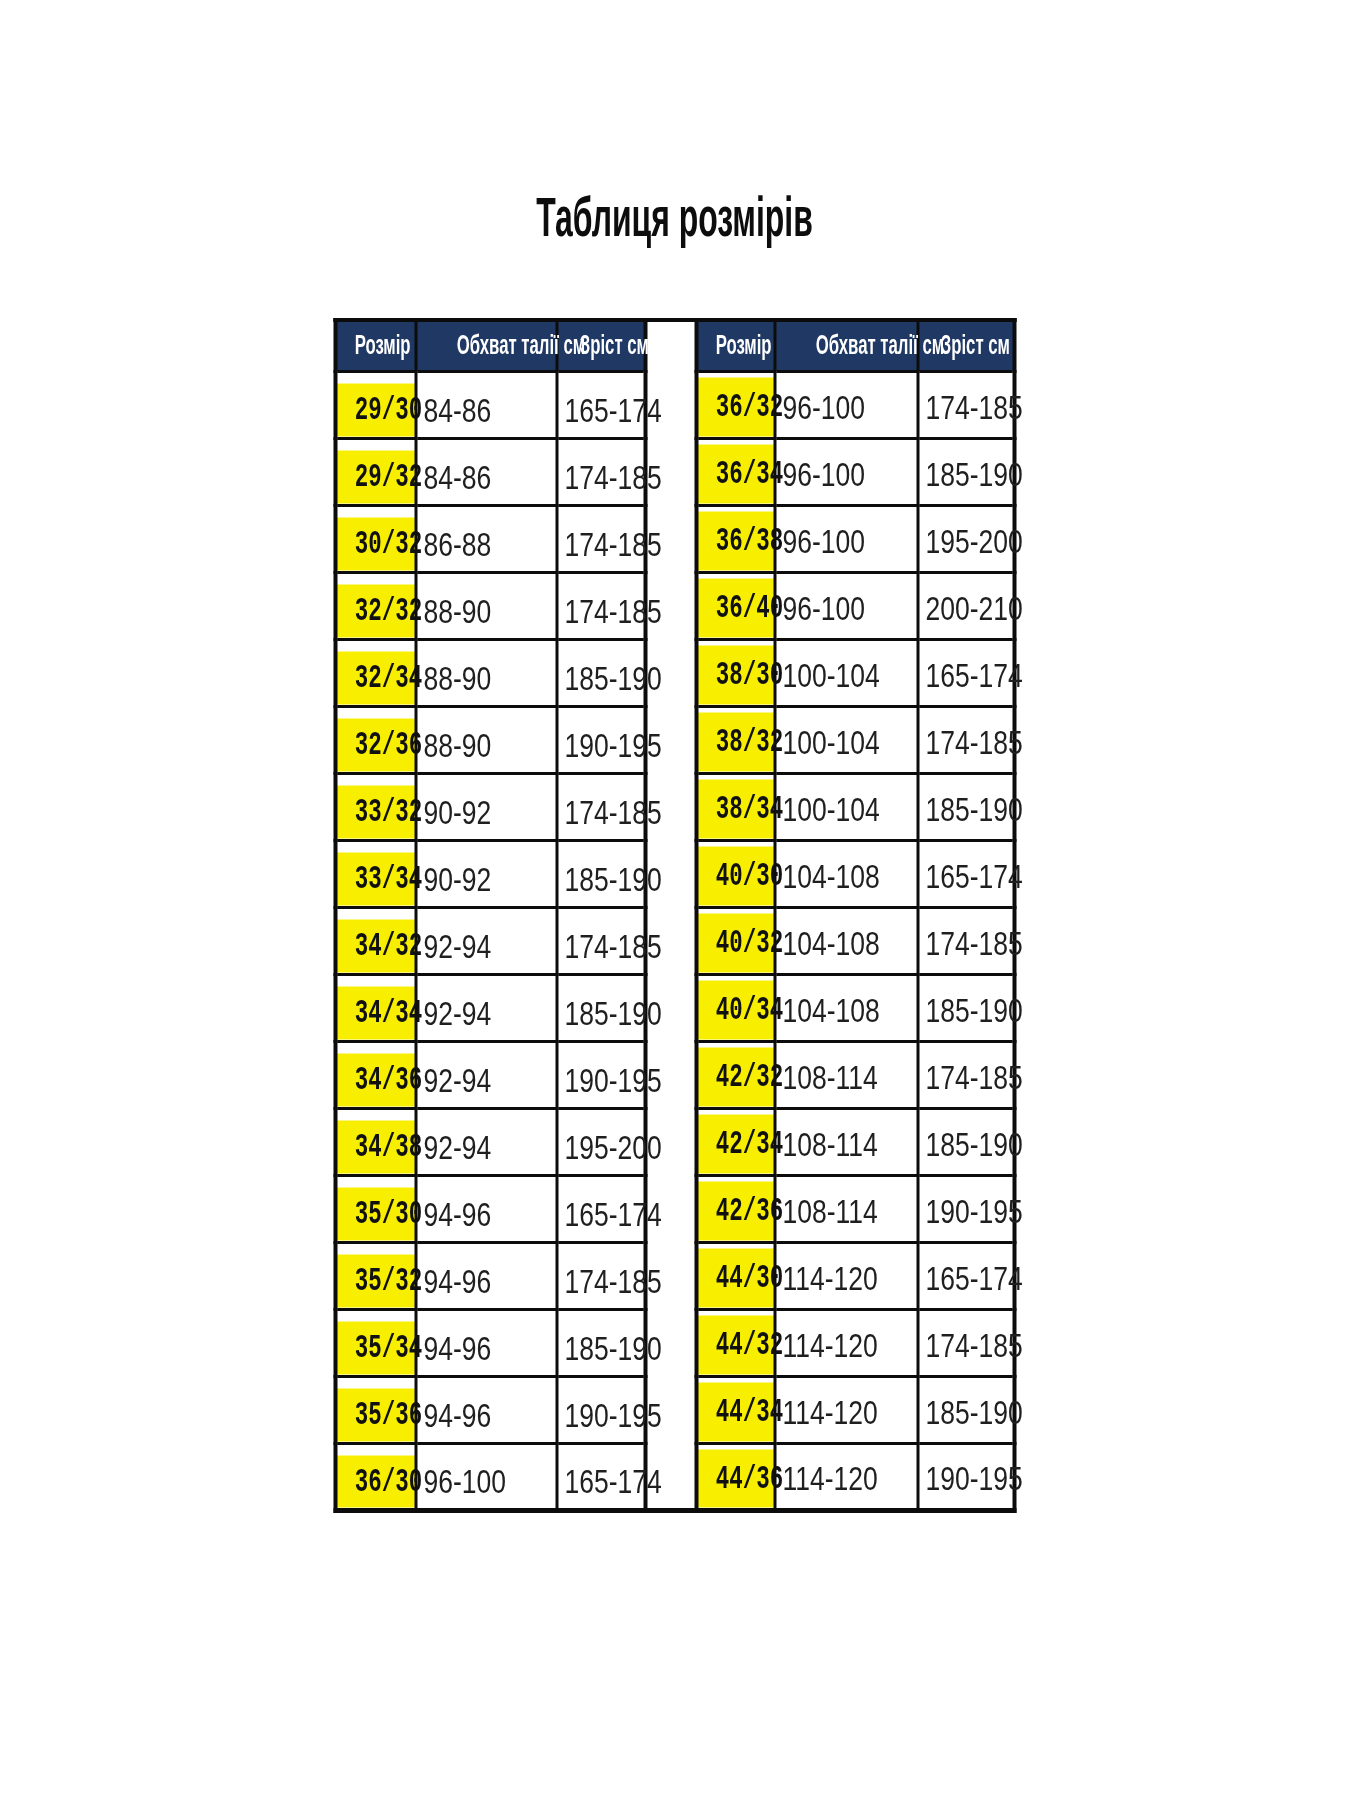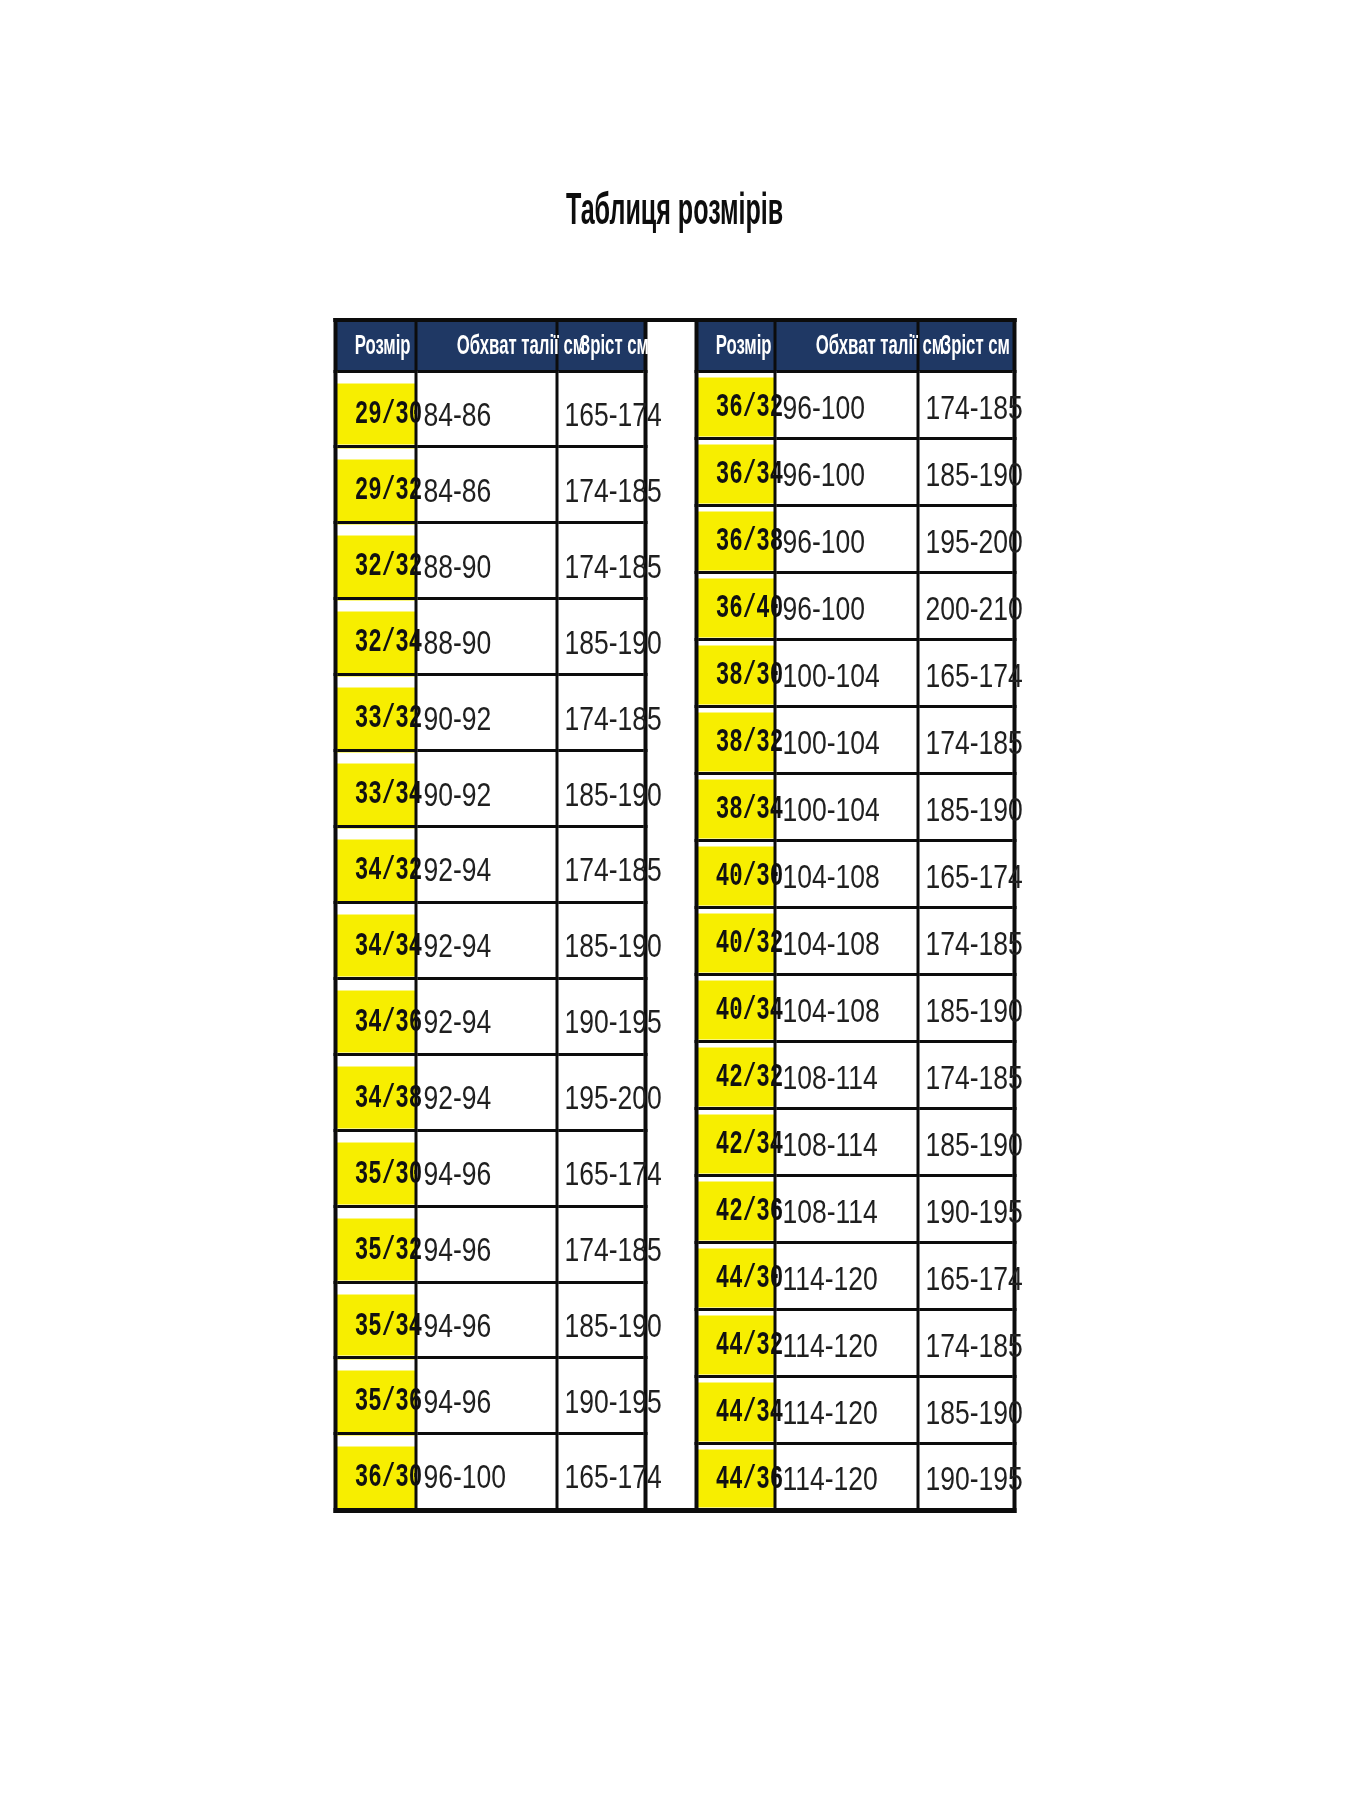--- a/index.html
+++ b/index.html
@@ -7,21 +7,21 @@
     width: 1350px; height: 1800px;
     background: #ffffff;
     position: relative;
     overflow: hidden;
     font-family: "Liberation Sans", "DejaVu Sans", sans-serif;
   }
   .title {
     position: absolute;
     top: 184px; left: 0; width: 100%;
     text-align: center;
-    font-size: 44px;
+    font-size: 56px;
     font-weight: bold;
     color: #0d0d0d;
     white-space: nowrap;
   }
   .cond { display: inline-block; white-space: nowrap; }
   .t-title { transform: scaleX(0.57); transform-origin: center; }
 
   .tables {
     position: absolute;
     top: 318px; left: 50%;
@@ -108,28 +108,38 @@
           <td class="size"><span class="cond sz">29/30</span></td>
           <td class="val"><span class="cond vl">84-86</span></td>
           <td class="val"><span class="cond vl">165-174</span></td>
         </tr>
         <tr>
           <td class="size"><span class="cond sz">29/32</span></td>
           <td class="val"><span class="cond vl">84-86</span></td>
           <td class="val"><span class="cond vl">174-185</span></td>
         </tr>
         <tr>
+          <td class="size"><span class="cond sz">30/32</span></td>
+          <td class="val"><span class="cond vl">86-88</span></td>
+          <td class="val"><span class="cond vl">174-185</span></td>
+        </tr>
+        <tr>
           <td class="size"><span class="cond sz">32/32</span></td>
           <td class="val"><span class="cond vl">88-90</span></td>
           <td class="val"><span class="cond vl">174-185</span></td>
         </tr>
         <tr>
           <td class="size"><span class="cond sz">32/34</span></td>
           <td class="val"><span class="cond vl">88-90</span></td>
           <td class="val"><span class="cond vl">185-190</span></td>
+        </tr>
+        <tr>
+          <td class="size"><span class="cond sz">32/36</span></td>
+          <td class="val"><span class="cond vl">88-90</span></td>
+          <td class="val"><span class="cond vl">190-195</span></td>
         </tr>
         <tr>
           <td class="size"><span class="cond sz">33/32</span></td>
           <td class="val"><span class="cond vl">90-92</span></td>
           <td class="val"><span class="cond vl">174-185</span></td>
         </tr>
         <tr>
           <td class="size"><span class="cond sz">33/34</span></td>
           <td class="val"><span class="cond vl">90-92</span></td>
           <td class="val"><span class="cond vl">185-190</span></td>

